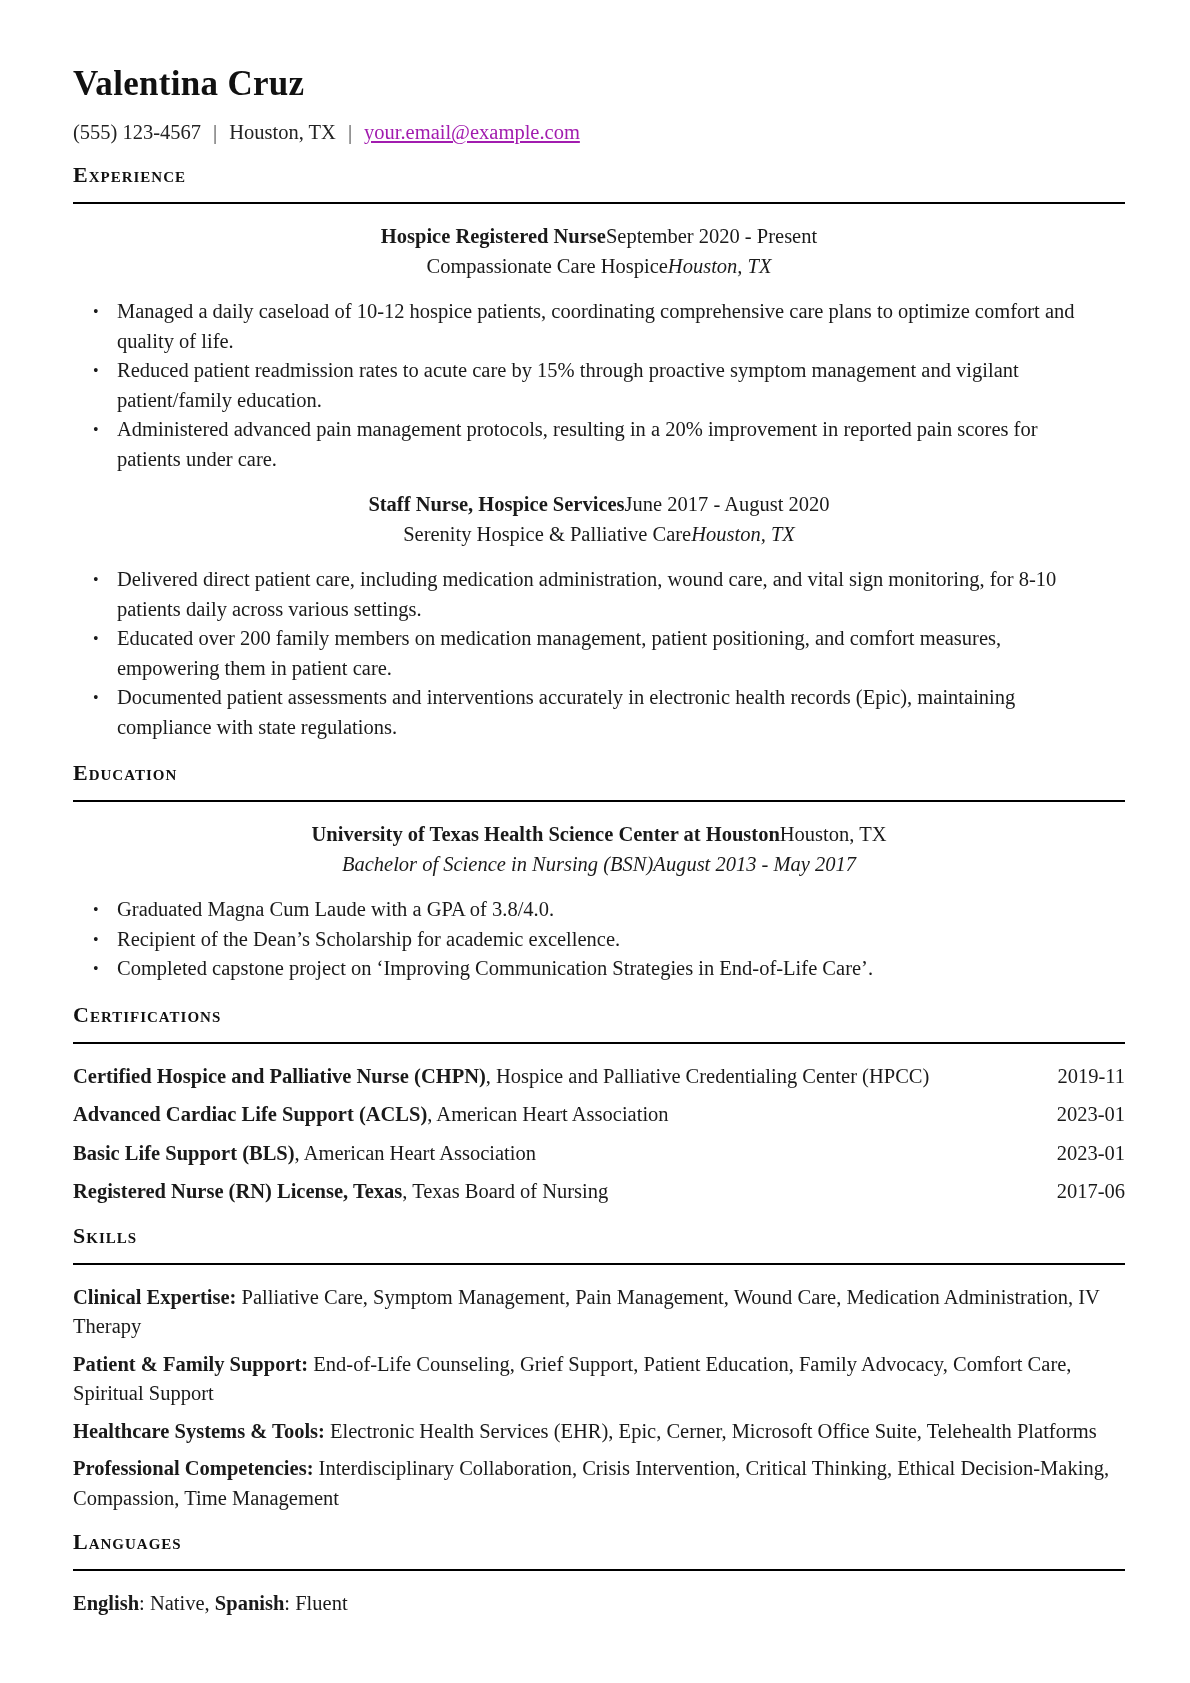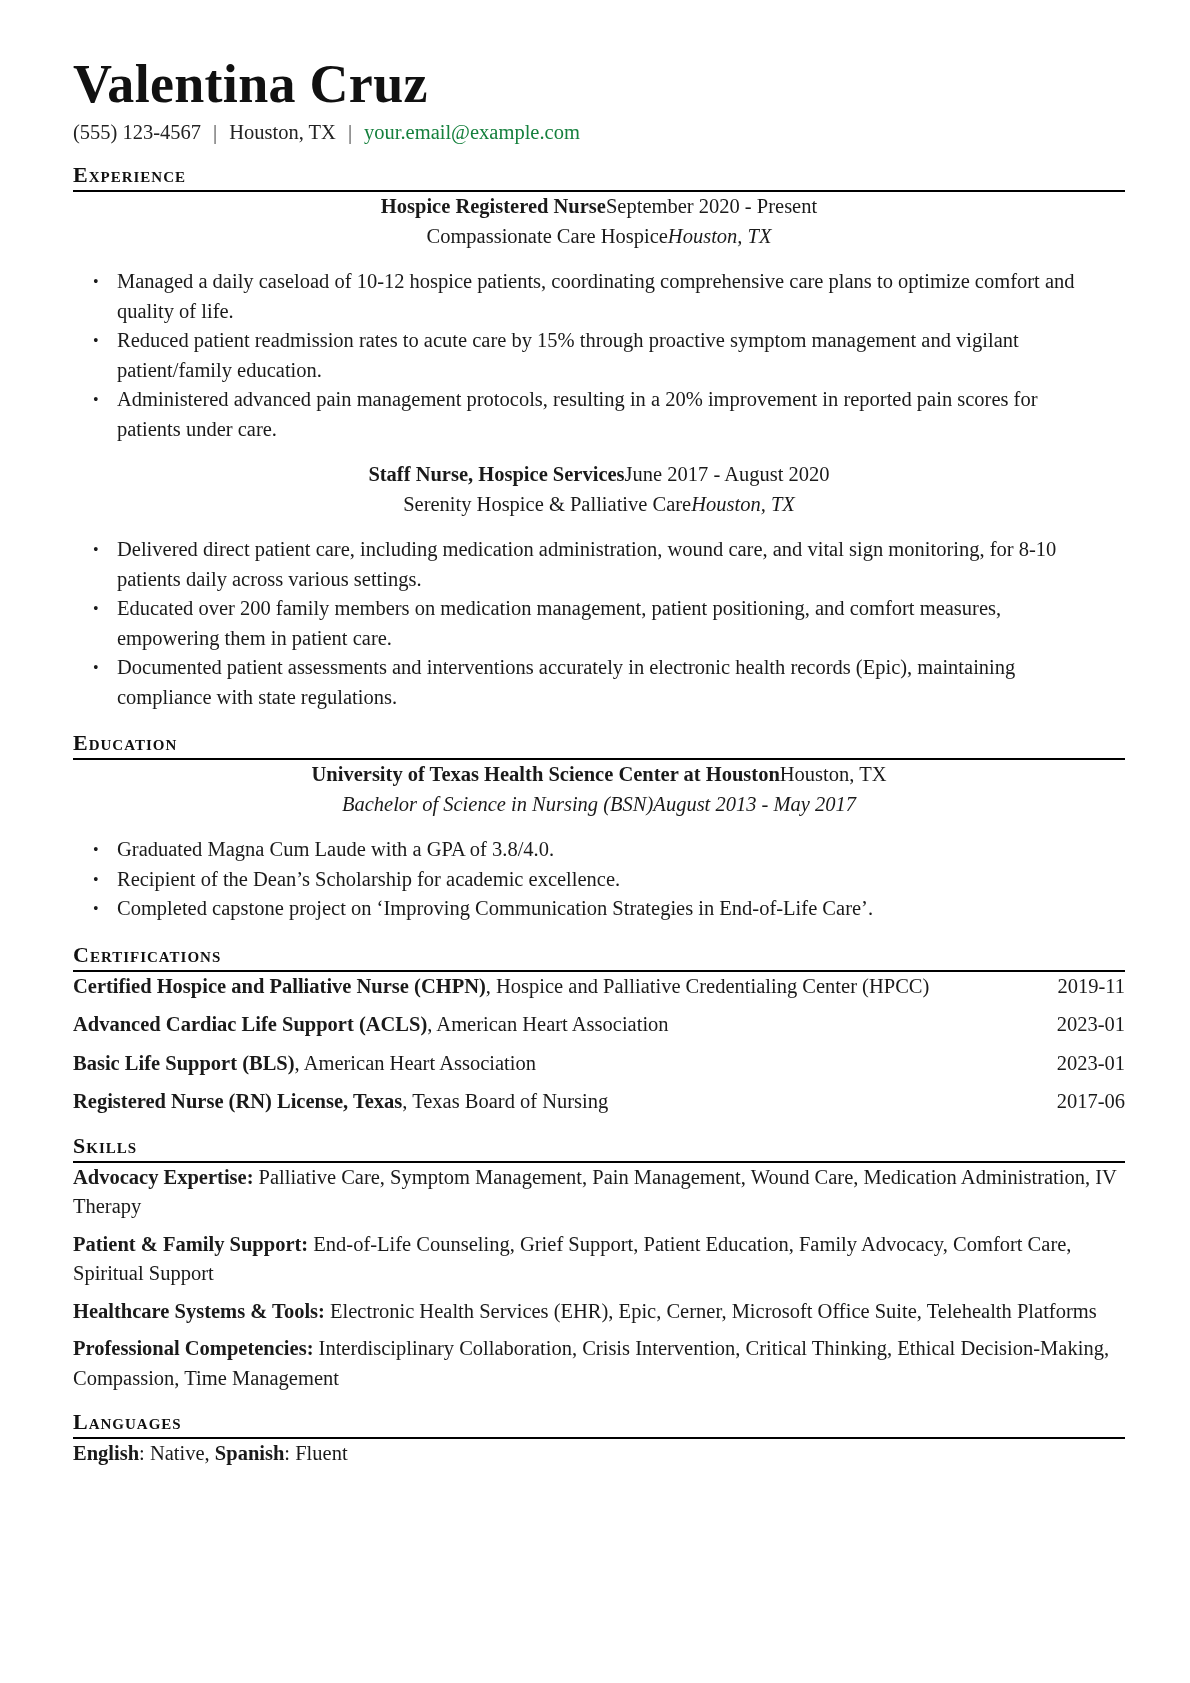--- a/index.html
+++ b/index.html
@@ -14,45 +14,45 @@
     .page {
       position: absolute;
       left: 73px;
       top: 60px;
       width: 1052px;
       font-family: "Liberation Serif", "DejaVu Serif", serif;
       font-size: 20.5px;
       line-height: 29.5px;
     }
     .name {
-      font-size: 54px;
+      font-size: 35px;
       font-weight: bold;
       line-height: 48px;
       margin: 0;
       color: #111;
       letter-spacing: 0.3px;
     }
     .contact {
       margin-top: 10px;
       font-size: 20.5px;
       line-height: 28px;
       color: #222;
     }
     .contact .sep { margin: 0 12px; color: #444; }
-    .contact a { color: #15803d; }
+    .contact a { color: #a21caf; text-decoration: underline; }
     .section { margin-top: 14px; }
     .section-title {
       font-size: 22px;
       font-weight: bold;
       font-variant: small-caps;
       letter-spacing: 1px;
       line-height: 30px;
       border-bottom: 2px solid #000;
-      padding-bottom: 0px;
-      margin-bottom: 0;
+      padding-bottom: 12px;
+      margin-bottom: 18px;
       color: #111;
     }
     .row {
       display: flex;
       justify-content: center;
       align-items: baseline;
     }
     .bold { font-weight: bold; }
     .italic { font-style: italic; }
     .entry { margin-bottom: 8px; }
@@ -157,21 +157,21 @@
       <span class="cert-date">2023-01</span>
     </div>
     <div class="row cert-row">
       <span class="cert-text"><span class="bold">Registered Nurse (RN) License, Texas</span><span>, Texas Board of Nursing</span></span>
       <span class="cert-date">2017-06</span>
     </div>
   </div>
 
   <div class="section">
     <div class="section-title">Skills</div>
-    <div class="skill"><span class="bold">Advocacy Expertise:</span><span> Palliative Care, Symptom Management, Pain Management, Wound Care, Medication Administration, IV Therapy</span></div>
+    <div class="skill"><span class="bold">Clinical Expertise:</span><span> Palliative Care, Symptom Management, Pain Management, Wound Care, Medication Administration, IV Therapy</span></div>
     <div class="skill"><span class="bold">Patient &amp; Family Support:</span><span> End-of-Life Counseling, Grief Support, Patient Education, Family Advocacy, Comfort Care, Spiritual Support</span></div>
     <div class="skill"><span class="bold">Healthcare Systems &amp; Tools:</span><span> Electronic Health Services (EHR), Epic, Cerner, Microsoft Office Suite, Telehealth Platforms</span></div>
     <div class="skill"><span class="bold">Professional Competencies:</span><span> Interdisciplinary Collaboration, Crisis Intervention, Critical Thinking, Ethical Decision-Making, Compassion, Time Management</span></div>
   </div>
 
   <div class="section">
     <div class="section-title">Languages</div>
     <div>
       <span class="bold">English</span><span>: Native</span><span>, </span><span class="bold">Spanish</span><span>: Fluent</span>
     </div>

